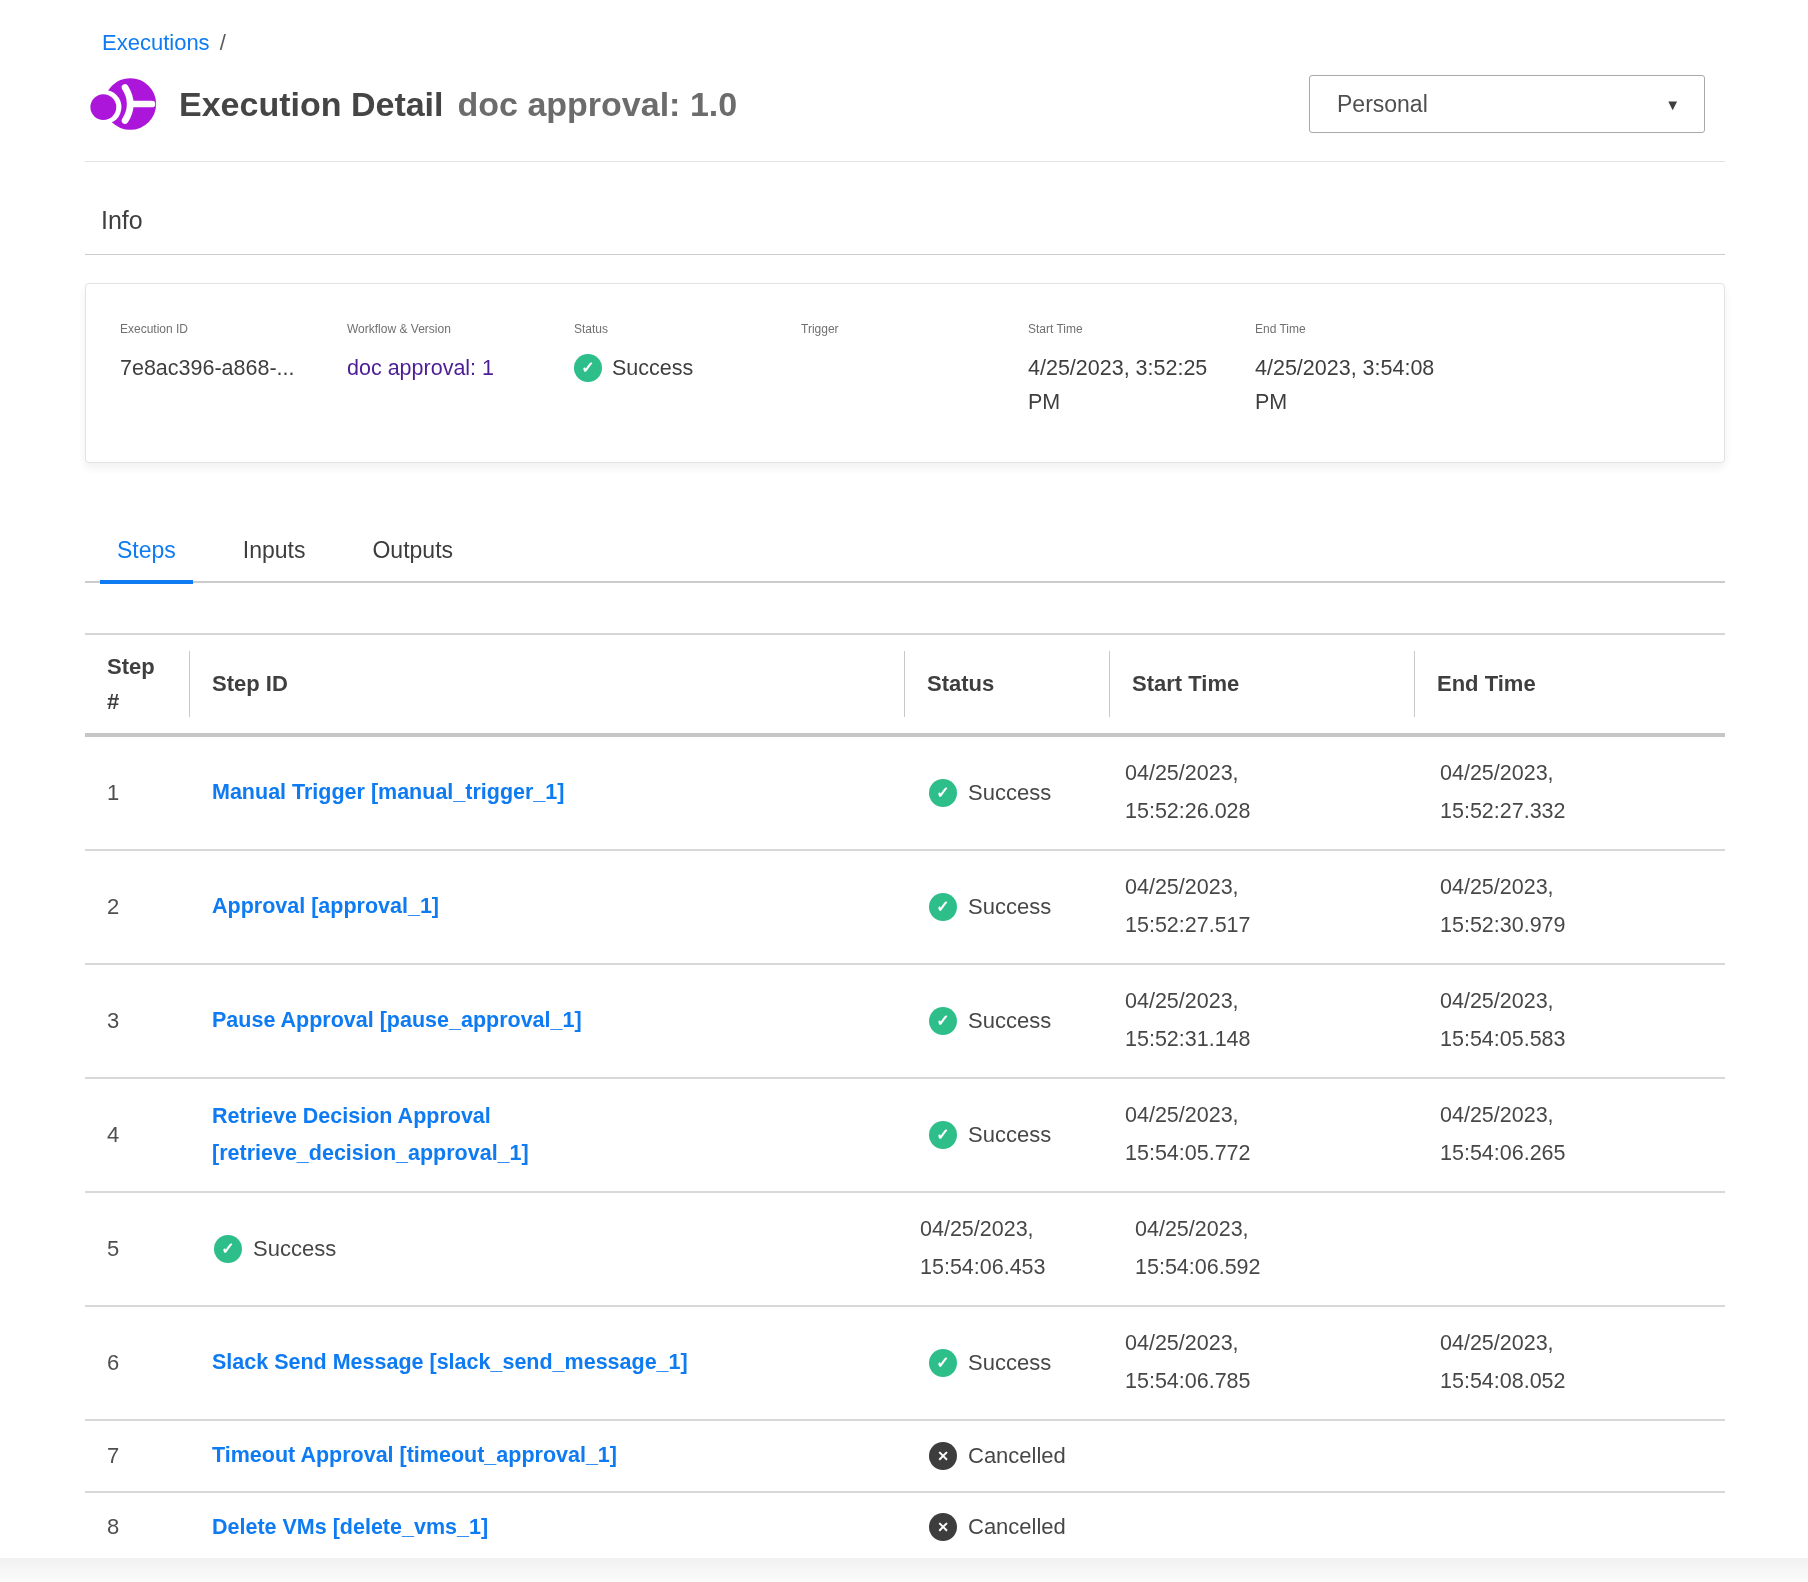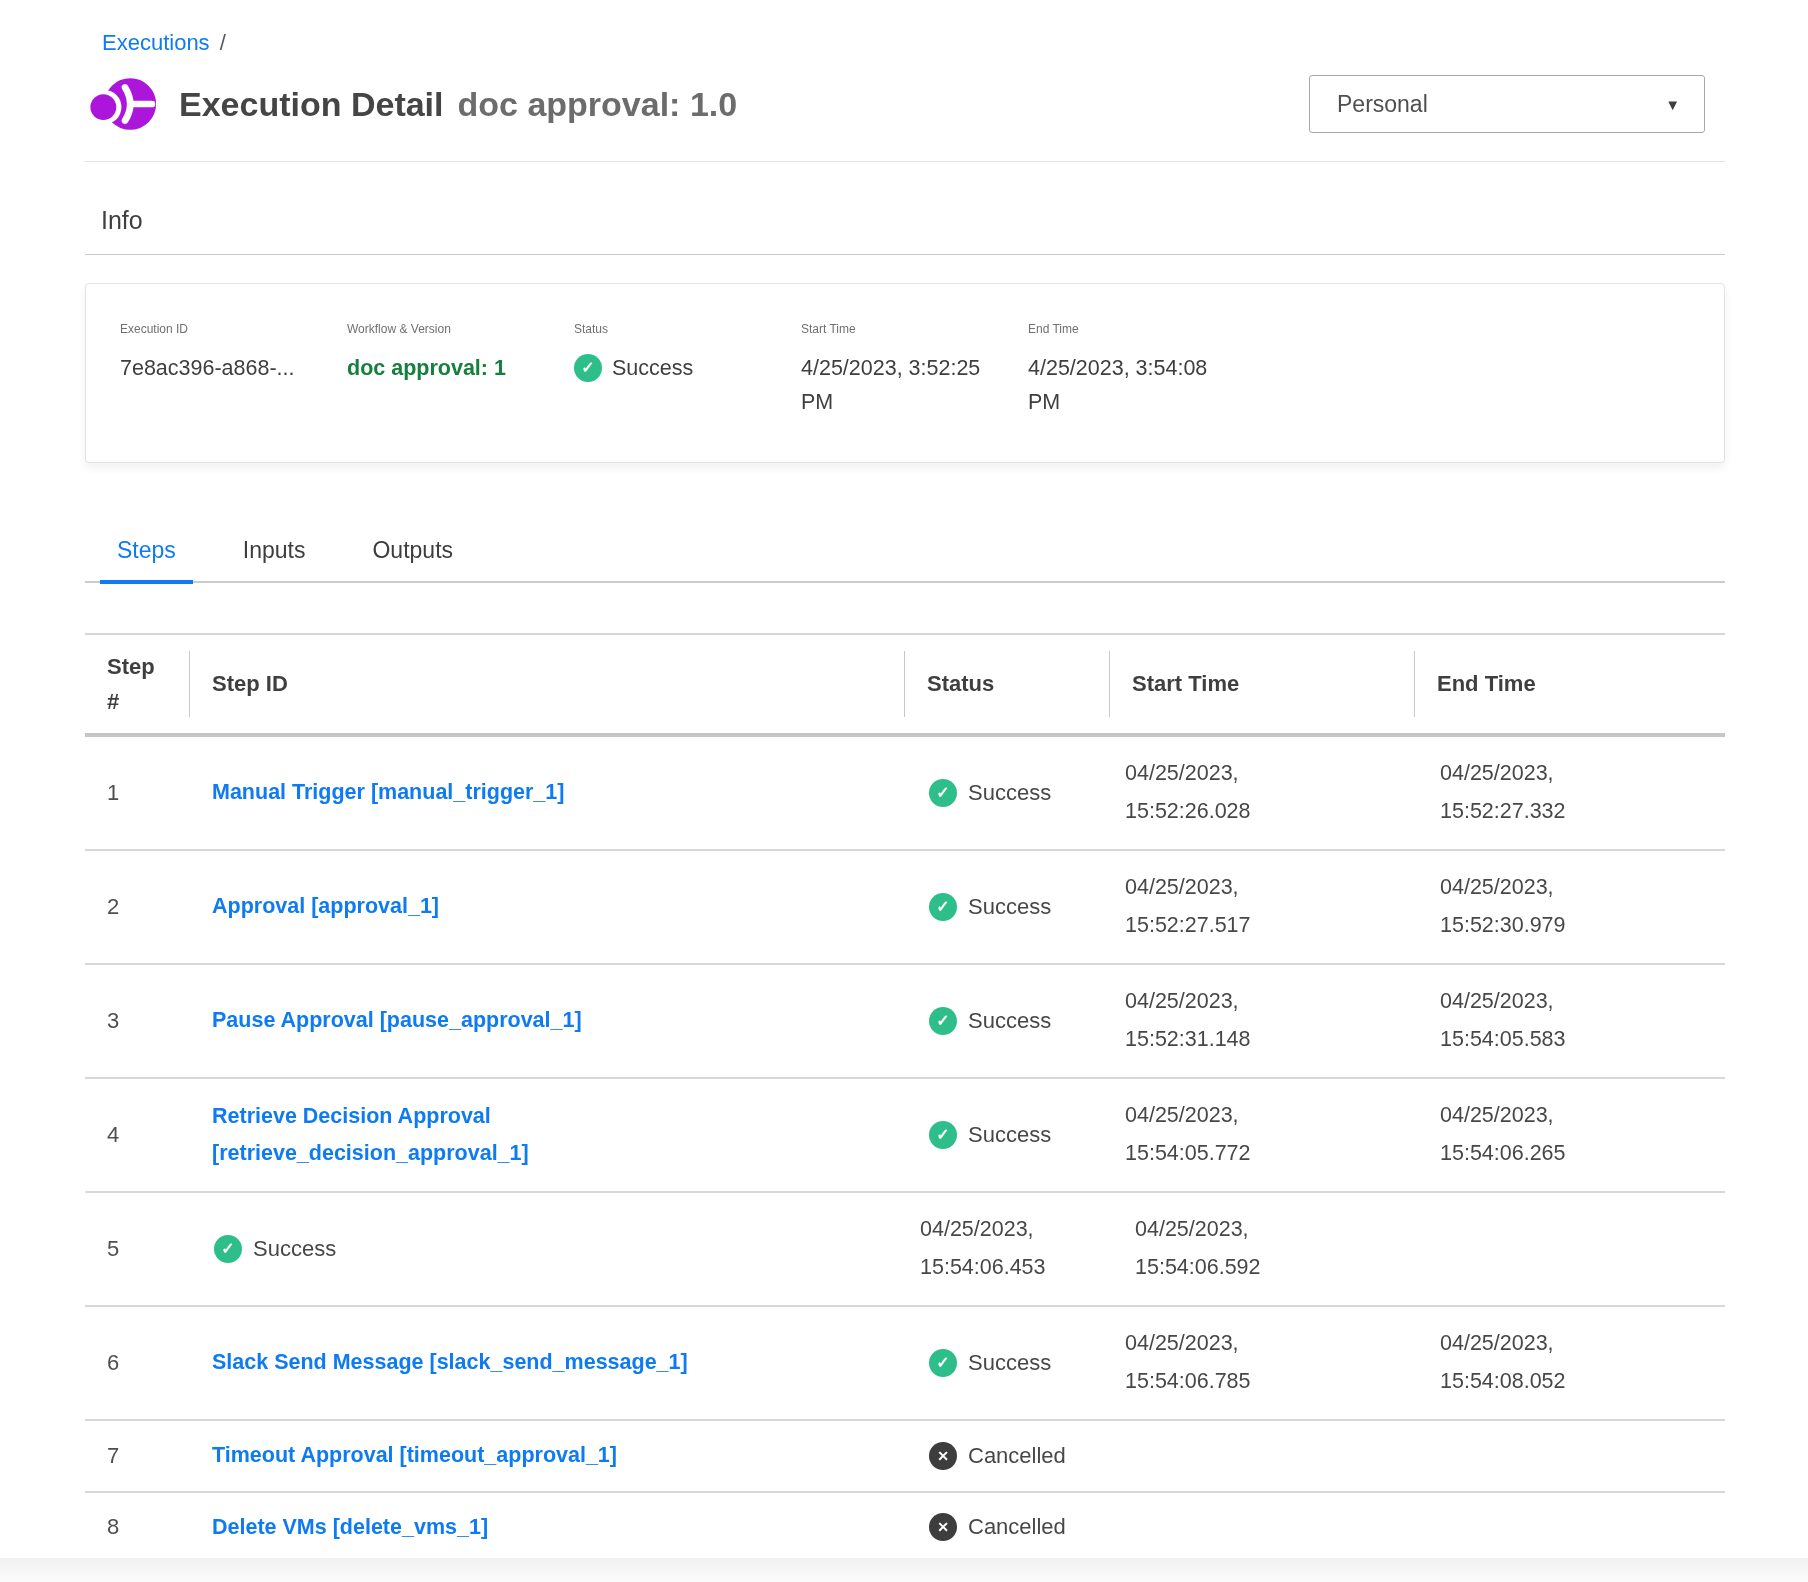--- a/index.html
+++ b/index.html
@@ -33,21 +33,21 @@
 
   .info-heading { margin-top:44px; padding-left:16px; font-size:25px; color:#3f3f3f; font-weight:400; }
 
   
   .info-card { margin-top:28px; border:1px solid #e3e3e3; border-radius:4px;
     box-shadow:0 5px 8px rgba(0,0,0,0.06); padding:38px 10px 42px 34px;
     display:flex; background:#fff; }
   .field { width:227px; flex:none; }
   .field .flabel { font-size:12px; color:#707070; margin-bottom:15px; }
   .field .fvalue { font-size:21.5px; color:#3e3e3e; line-height:1.6; max-width:200px; }
-  .field .fvalue.link { color:#15803d; cursor:pointer; font-weight:700; }
+  .field .fvalue.link { color:#4c1d95; cursor:pointer; font-weight:400; }
   .status-wrap { display:flex; align-items:center; gap:10px; }
 
   
   .sicon { display:inline-flex; width:28px; height:28px; border-radius:50%;
     color:#fff; font-size:16px; font-weight:700; align-items:center; justify-content:center; flex:none; }
   .sicon.success { background:#2ebe8a; }
   .sicon.cancelled { background:#3d3d3d; font-size:14px; }
 
   
   .tabs { margin-top:74px; display:flex; border-bottom:2px solid #cbcbcb; padding-left:15px; }
@@ -123,20 +123,24 @@
       <div class="fvalue link">doc approval: 1</div>
     </div>
     <div class="field">
       <div class="flabel">Status</div>
       <div class="fvalue status-wrap">
         <span class="sicon success">✓</span>
         <span>Success</span>
       </div>
     </div>
     <div class="field">
+      <div class="flabel">Trigger</div>
+      <div class="fvalue"></div>
+    </div>
+    <div class="field">
       <div class="flabel">Start Time</div>
       <div class="fvalue">4/25/2023, 3:52:25 PM</div>
     </div>
     <div class="field">
       <div class="flabel">End Time</div>
       <div class="fvalue">4/25/2023, 3:54:08 PM</div>
     </div>
   </div>
 
   <div class="tabs">

